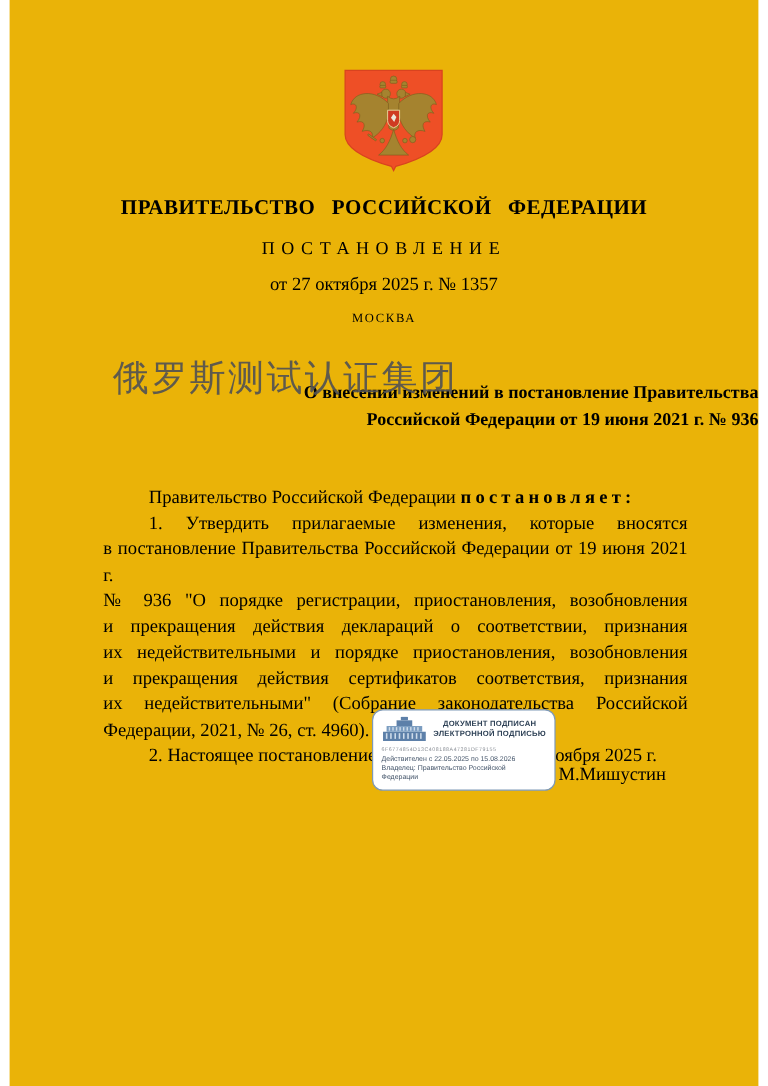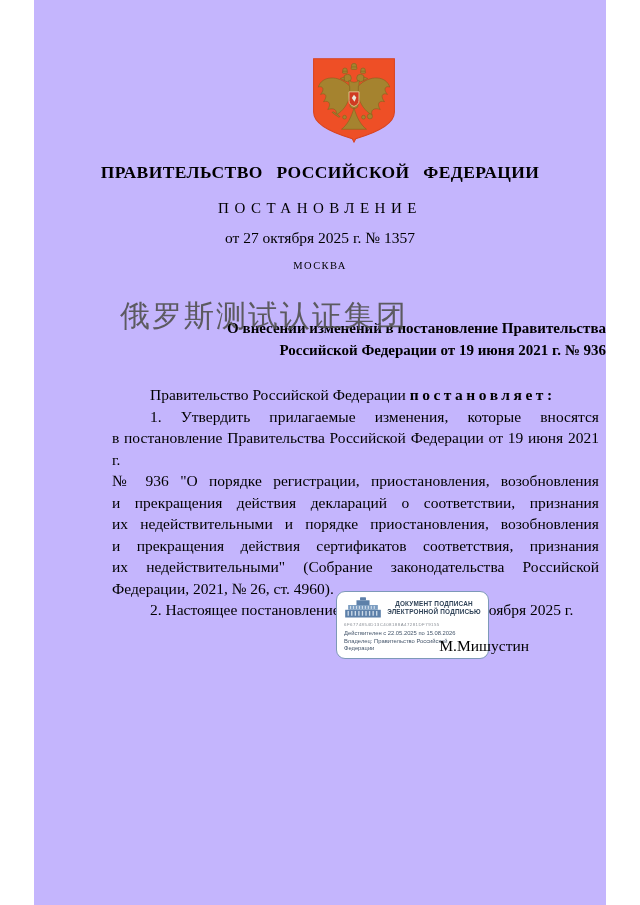--- a/index.html
+++ b/index.html
@@ -1,19 +1,19 @@
 <!DOCTYPE html>
 <html><head>
 <meta charset="utf-8">
 <style>
   * { margin:0; padding:0; box-sizing:border-box; }
   html,body { background:#ffffff; }
   .page {
-    position:relative; width:572px; height:905px; margin:0 auto;
-    background:#c4b5fd; overflow:hidden;
+    position:relative; width:624px; height:905px; margin:0 auto;
+    background:#eab308; overflow:hidden;
     font-family:"Liberation Serif", serif; color:#000;
   }
   
   .emblem { position:absolute; left:277px; top:56px; width:86px; height:88px; }
   .emblem svg { width:100%; height:100%; display:block; }
   
   .gov-name {
     position:absolute; top:162px; left:0; width:100%;
     text-align:center; font-weight:bold; font-size:17.5px;
     word-spacing:9px; letter-spacing:0.4px;
@@ -37,21 +37,21 @@
     font-size:30px; line-height:30px; letter-spacing:2px;
     color:rgba(82,82,82,0.92); white-space:nowrap; pointer-events:none;
   }
   
   .doc-title {
     position:absolute; top:317px; left:0; width:100%; z-index:1;
     text-align:right; font-weight:bold; font-size:15px; line-height:22px;
   }
   
   .body-text {
-    position:absolute; left:78px; top:384px; width:487px;
+    position:absolute; left:78px; top:404px; width:487px;
     font-size:15.5px; line-height:21.5px;
   }
   .bline { white-space:normal; }
   .indent { text-indent:38px; }
   .stretch { text-align:justify; text-align-last:justify; }
   .kw { font-weight:bold; letter-spacing:3.5px; }
   
   .stamp {
     position:absolute; left:302px; top:591px; width:153px;
     border:1.2px solid #7e99b8; border-radius:9px;

